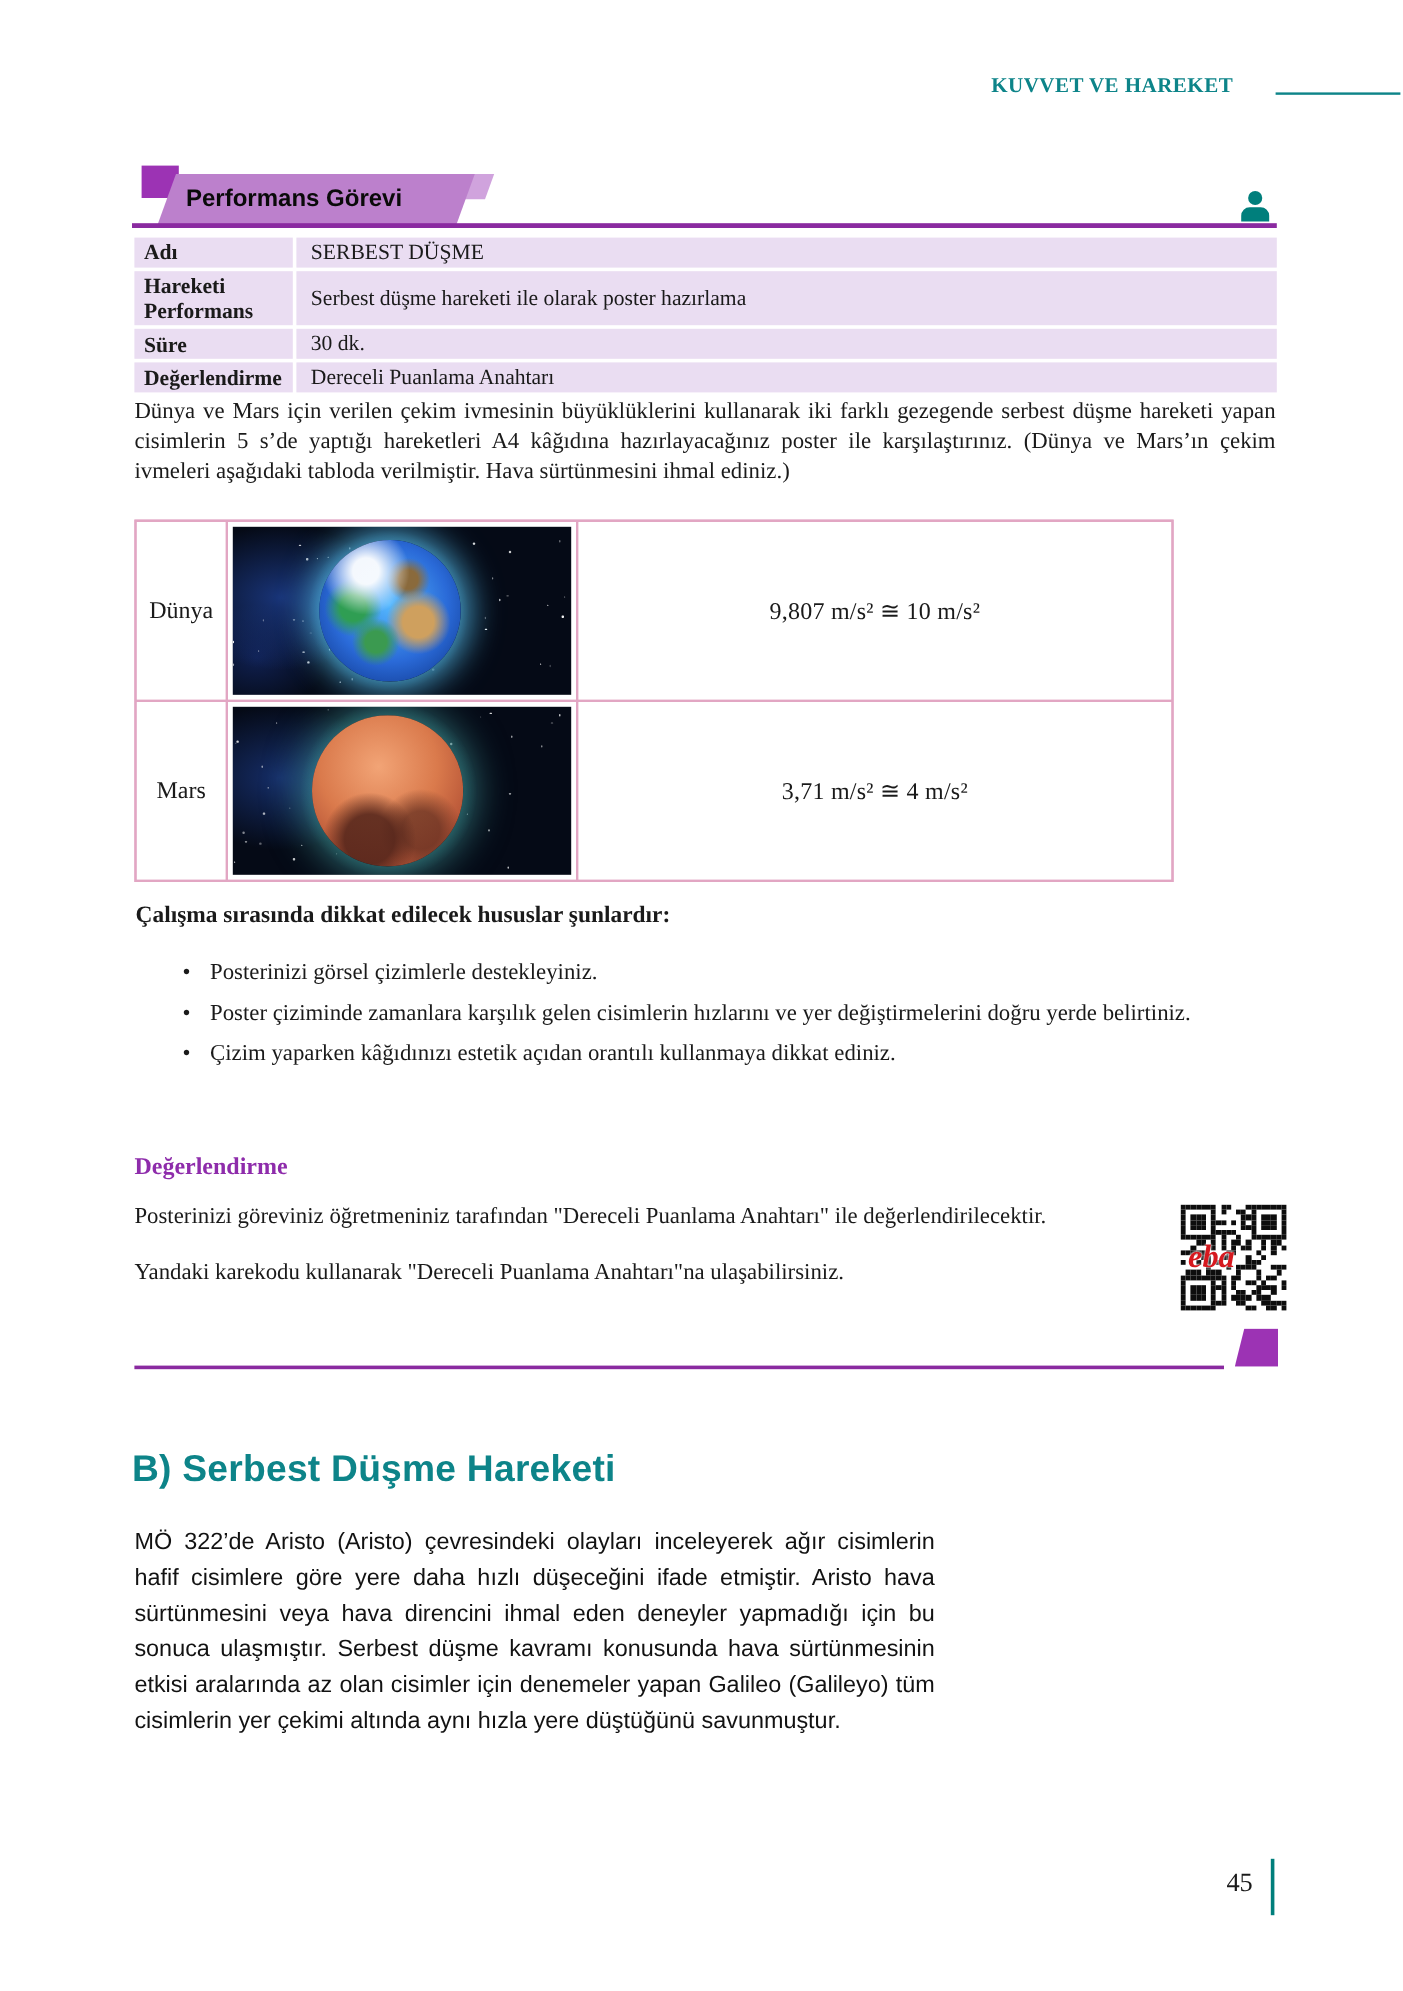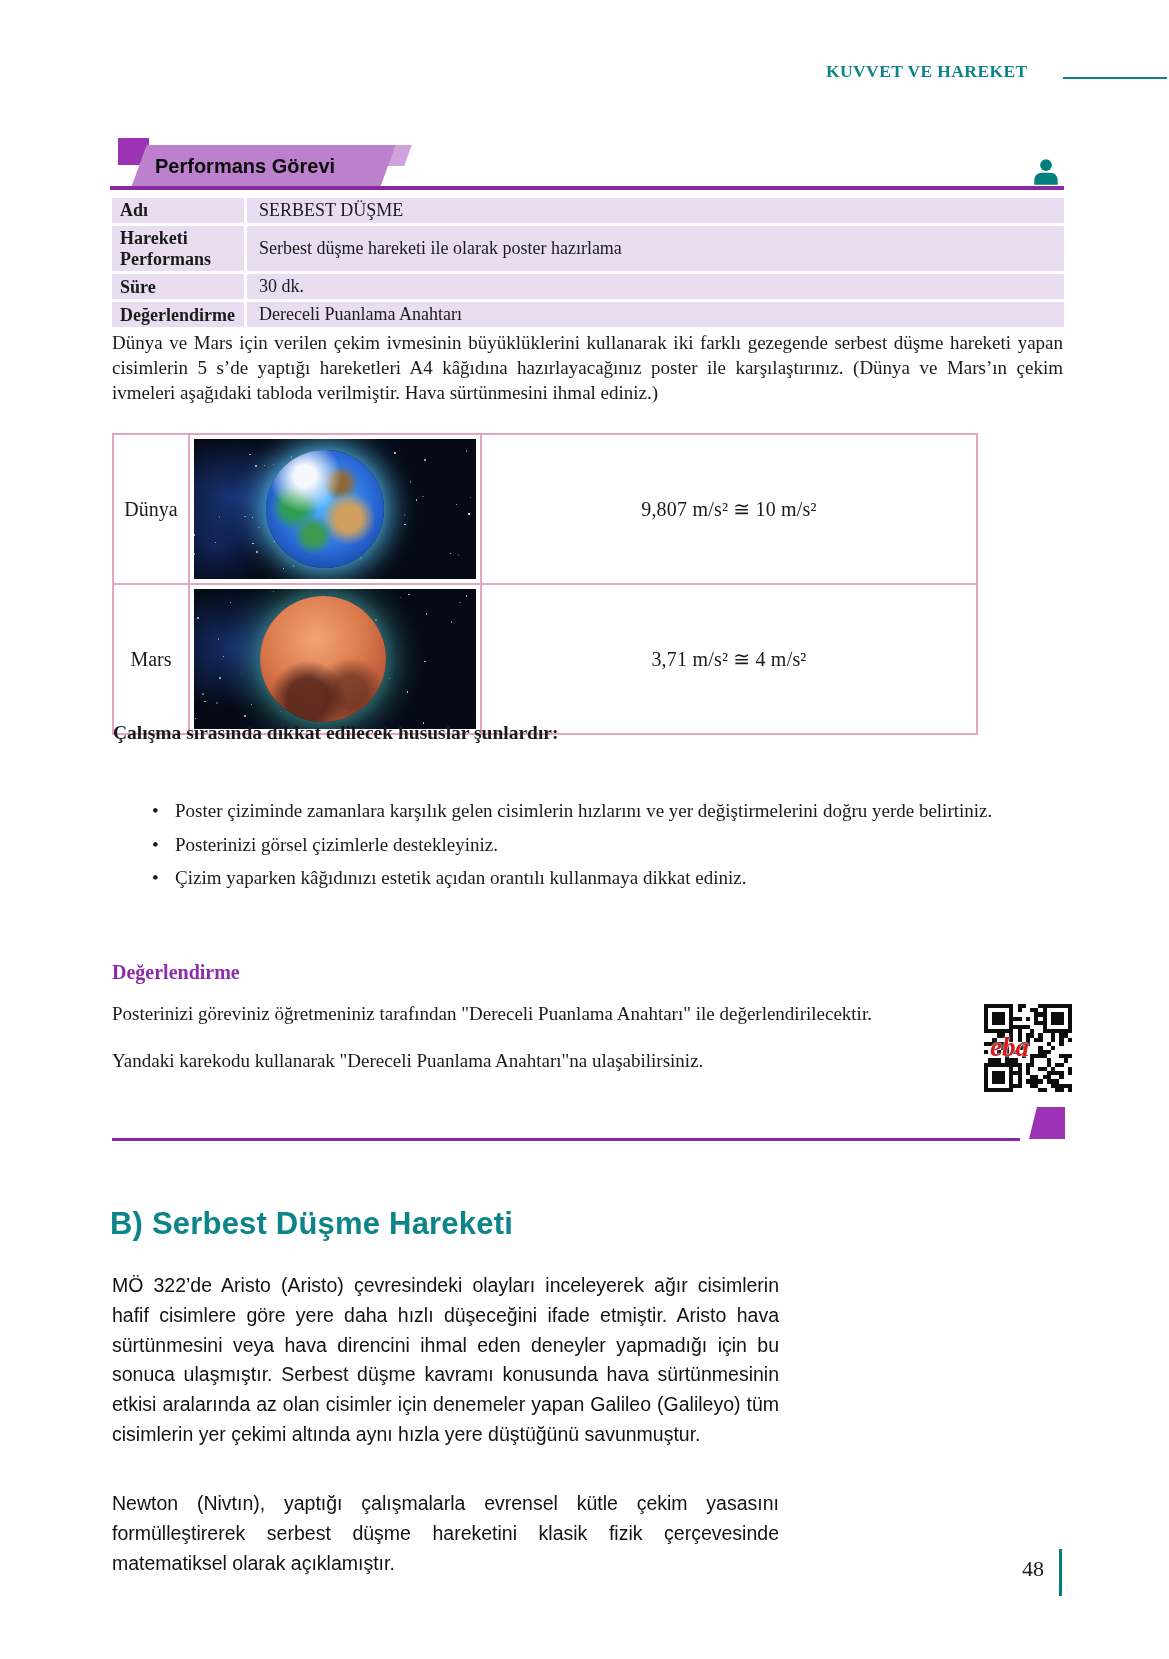--- a/index.html
+++ b/index.html
@@ -74,21 +74,21 @@
        radial-gradient(circle at 50% 45%, #55b9ff, #2a6ad8 55%, #16439e 85%, #0b2d74 100%);
      box-shadow:0 0 26px 9px rgba(92,205,255,.7);}
   .mars{width:126px;height:126px;left:66px;top:7px;
      background:
        radial-gradient(circle at 38% 82%, rgba(80,35,26,.85) 0 16%, rgba(80,35,26,0) 30%),
        radial-gradient(circle at 72% 76%, rgba(95,45,32,.7) 0 12%, rgba(95,45,32,0) 26%),
        radial-gradient(circle at 44% 34%, #f2a476, #da7a4c 45%, #bc5a3a 70%, #7c3a2c 95%);
      box-shadow:0 0 30px 10px rgba(84,198,196,.5);}
 
   
-  .notes-heading{position:absolute;left:113px;top:722px;font-size:19.5px;font-weight:bold;}
+  .notes-heading{position:absolute;left:113px;top:752px;font-size:19.5px;font-weight:bold;}
   .bullets{position:absolute;left:112px;top:799px;width:952px;list-style:none;font-size:19px;}
   .bullets li{position:relative;padding-left:63px;margin-bottom:9px;line-height:1.3;}
   .bullets li::before{content:"•";position:absolute;left:40px;top:0;font-size:19px;}
 
   
   .eval-heading{position:absolute;left:112px;top:961px;font-size:20px;font-weight:bold;color:var(--purple-text);}
   .eval-p1{position:absolute;left:112px;top:1003px;width:860px;font-size:19px;}
   .eval-p2{position:absolute;left:112px;top:1050px;width:860px;font-size:19px;}
   .qr{position:absolute;left:984px;top:1004px;display:grid;
       grid-template-rows:repeat(21,4.2px);grid-template-columns:repeat(21,4.2px);background:#fff;}
@@ -257,22 +257,22 @@
             <b style="left:61.2%;top:24.1%;width:1.2px;opacity:0.88"></b>
           </span>
         <span class="planet mars"></span>
       </div>
     </div>
     <div class="cell gravity-value">3,71 m/s² ≅ 4 m/s²</div>
   </div>
 
   <div class="notes-heading">Çalışma sırasında dikkat edilecek hususlar şunlardır:</div>
   <ul class="bullets">
+    <li>Posterinizi görsel çizimlerle destekleyiniz.</li>
     <li>Poster çiziminde zamanlara karşılık gelen cisimlerin hızlarını ve yer değiştirmelerini doğru yerde belirtiniz.</li>
-    <li>Posterinizi görsel çizimlerle destekleyiniz.</li>
     <li>Çizim yaparken kâğıdınızı estetik açıdan orantılı kullanmaya dikkat ediniz.</li>
   </ul>
 
   <div class="eval-heading">Değerlendirme</div>
   <p class="eval-p1">Posterinizi göreviniz öğretmeniniz tarafından "Dereceli Puanlama Anahtarı" ile değerlendirilecektir.</p>
   <p class="eval-p2">Yandaki karekodu kullanarak "Dereceli Puanlama Anahtarı"na ulaşabilirsiniz.</p>
   <div class="qr">
       <i style="grid-area:1/1"></i>
       <i style="grid-area:1/2"></i>
       <i style="grid-area:1/3"></i>
@@ -501,17 +501,16 @@
       <i style="grid-area:21/19"></i>
       <i style="grid-area:21/21"></i>
     </div>
   <div class="qr-logo">eba</div>
 
   <div class="end-trapezoid"></div>
   <div class="end-rule"></div>
 
   <h2 class="section-heading">B) Serbest Düşme Hareketi</h2>
   <p class="sec-p sec-p1">MÖ 322’de Aristo (Aristo) çevresindeki olayları inceleyerek ağır cisimlerin hafif cisimlere göre yere daha hızlı düşeceğini ifade etmiştir. Aristo hava sürtünmesini veya hava direncini ihmal eden deneyler yapmadığı için bu sonuca ulaşmıştır. Serbest düşme kavramı konusunda hava sürtünmesinin etkisi aralarında az olan cisimler için denemeler yapan Galileo (Galileyo) tüm cisimlerin yer çekimi altında aynı hızla yere düştüğünü savunmuştur.</p>
-  <p class="sec-p sec-p2">Newton (Nivtın), yaptığı çalışmalarla evrensel kütle çekim yasasını formülleştirerek serbest düşme hareketini klasik fizik çerçevesinde matematiksel olarak açıklamıştır.</p>
-
-  <div class="page-number">48</div>
+
+  <div class="page-number">45</div>
   <div class="page-bar"></div>
 </div>
 
 </body></html>

